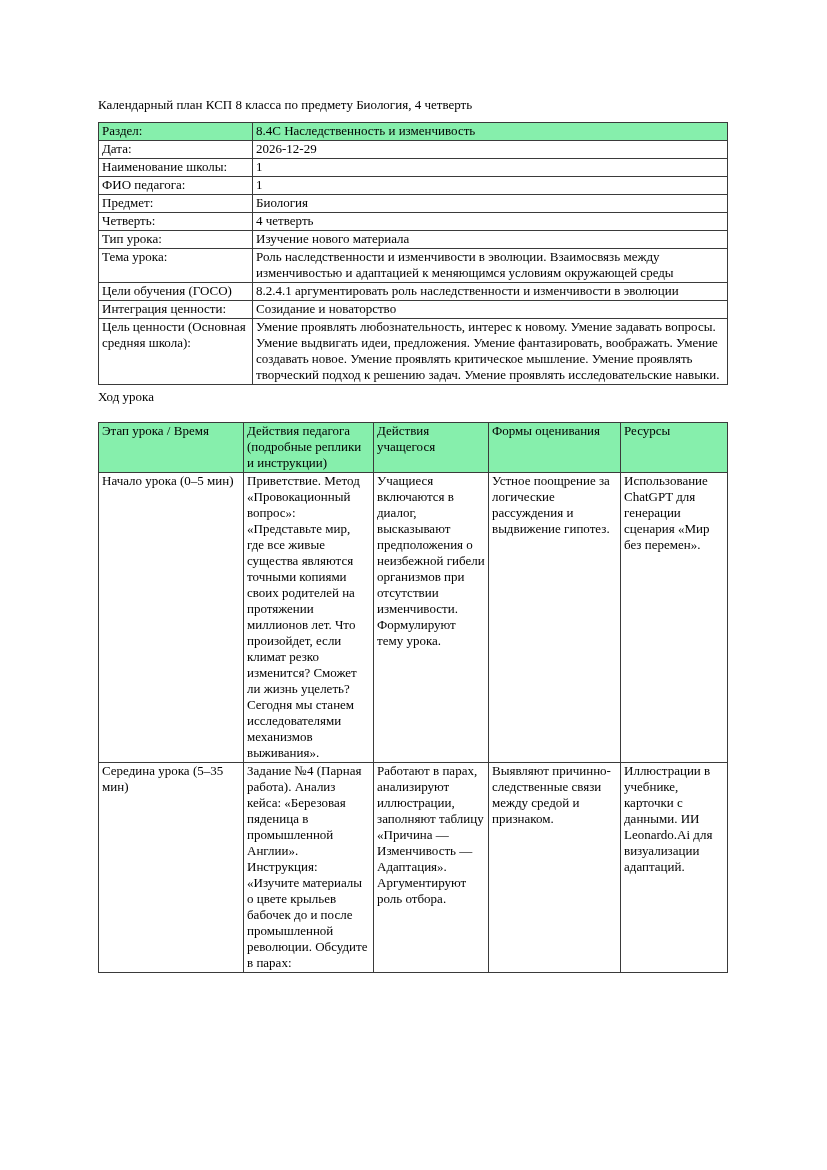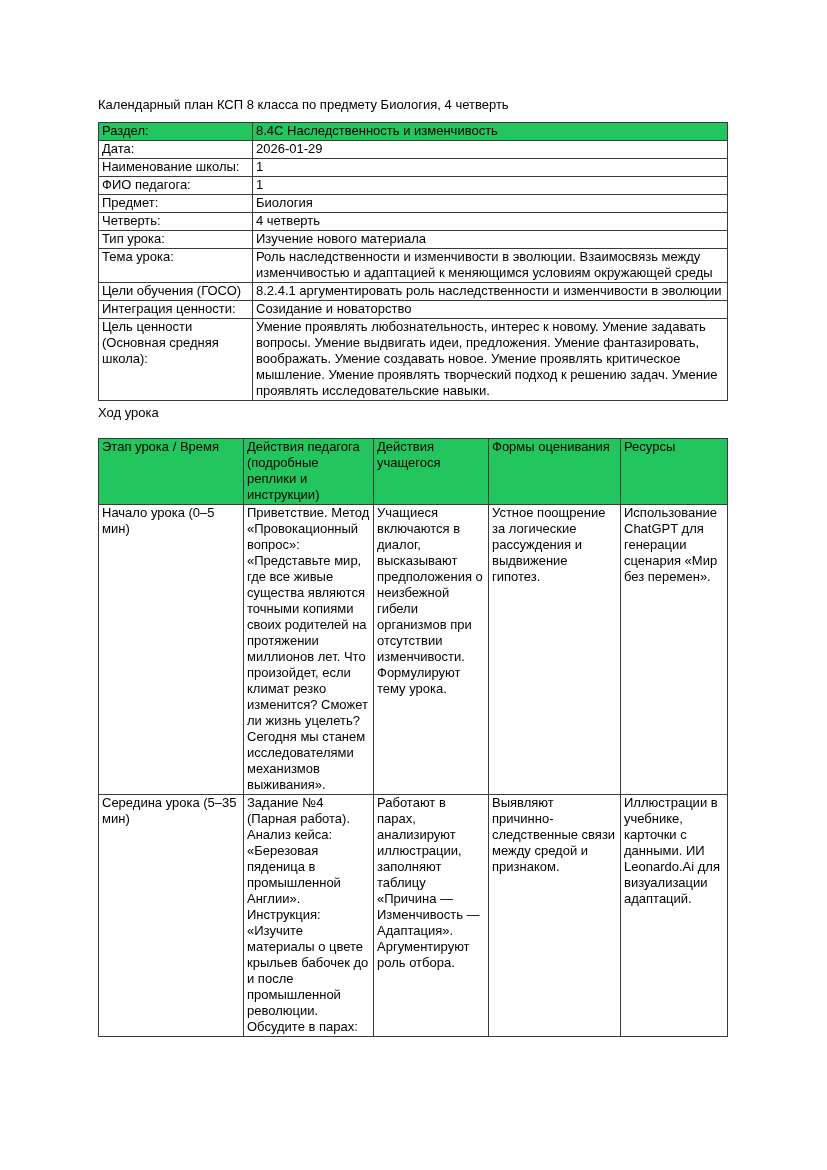--- a/index.html
+++ b/index.html
@@ -3,21 +3,21 @@
 <meta charset="utf-8">
 <style>
   * { margin: 0; padding: 0; box-sizing: border-box; }
   html, body { background: #ffffff; }
   .page {
     position: relative;
     width: 827px;
     height: 1170px;
     background: #ffffff;
     overflow: hidden;
-    font-family: Liberation Sans, sans-serif;
+    font-family: Liberation Serif, serif;
     font-size: 13px;
     line-height: 16px;
     color: #000000;
   }
   .content {
     position: absolute;
     left: 98px;
     top: 97px;
     width: 629px;
   }
@@ -36,21 +36,21 @@
     border: 1px solid #3a3a3a;
     vertical-align: top;
     text-align: left;
     font-weight: normal;
     padding: 0 3px 1px 3px;
     font-size: 13px;
     line-height: 16px;
     overflow: hidden;
     word-wrap: break-word;
   }
-  .shaded { background: #22c55e; }
+  .shaded { background: #86efac; }
   .section-heading {
     margin-top: 4px;
     margin-bottom: 17px;
     font-size: 13px;
     line-height: 16px;
   }
 </style>
 </head>
 <body>
 
@@ -64,21 +64,21 @@
           <col style="width:154px">
           <col style="width:475px">
         </colgroup>
       <tbody>
         <tr class="shaded">
           <td>Раздел:</td>
           <td>8.4C Наследственность и изменчивость</td>
         </tr>
         <tr>
           <td>Дата:</td>
-          <td>2026-01-29</td>
+          <td>2026-12-29</td>
         </tr>
         <tr>
           <td>Наименование школы:</td>
           <td>1</td>
         </tr>
         <tr>
           <td>ФИО педагога:</td>
           <td>1</td>
         </tr>
         <tr>

